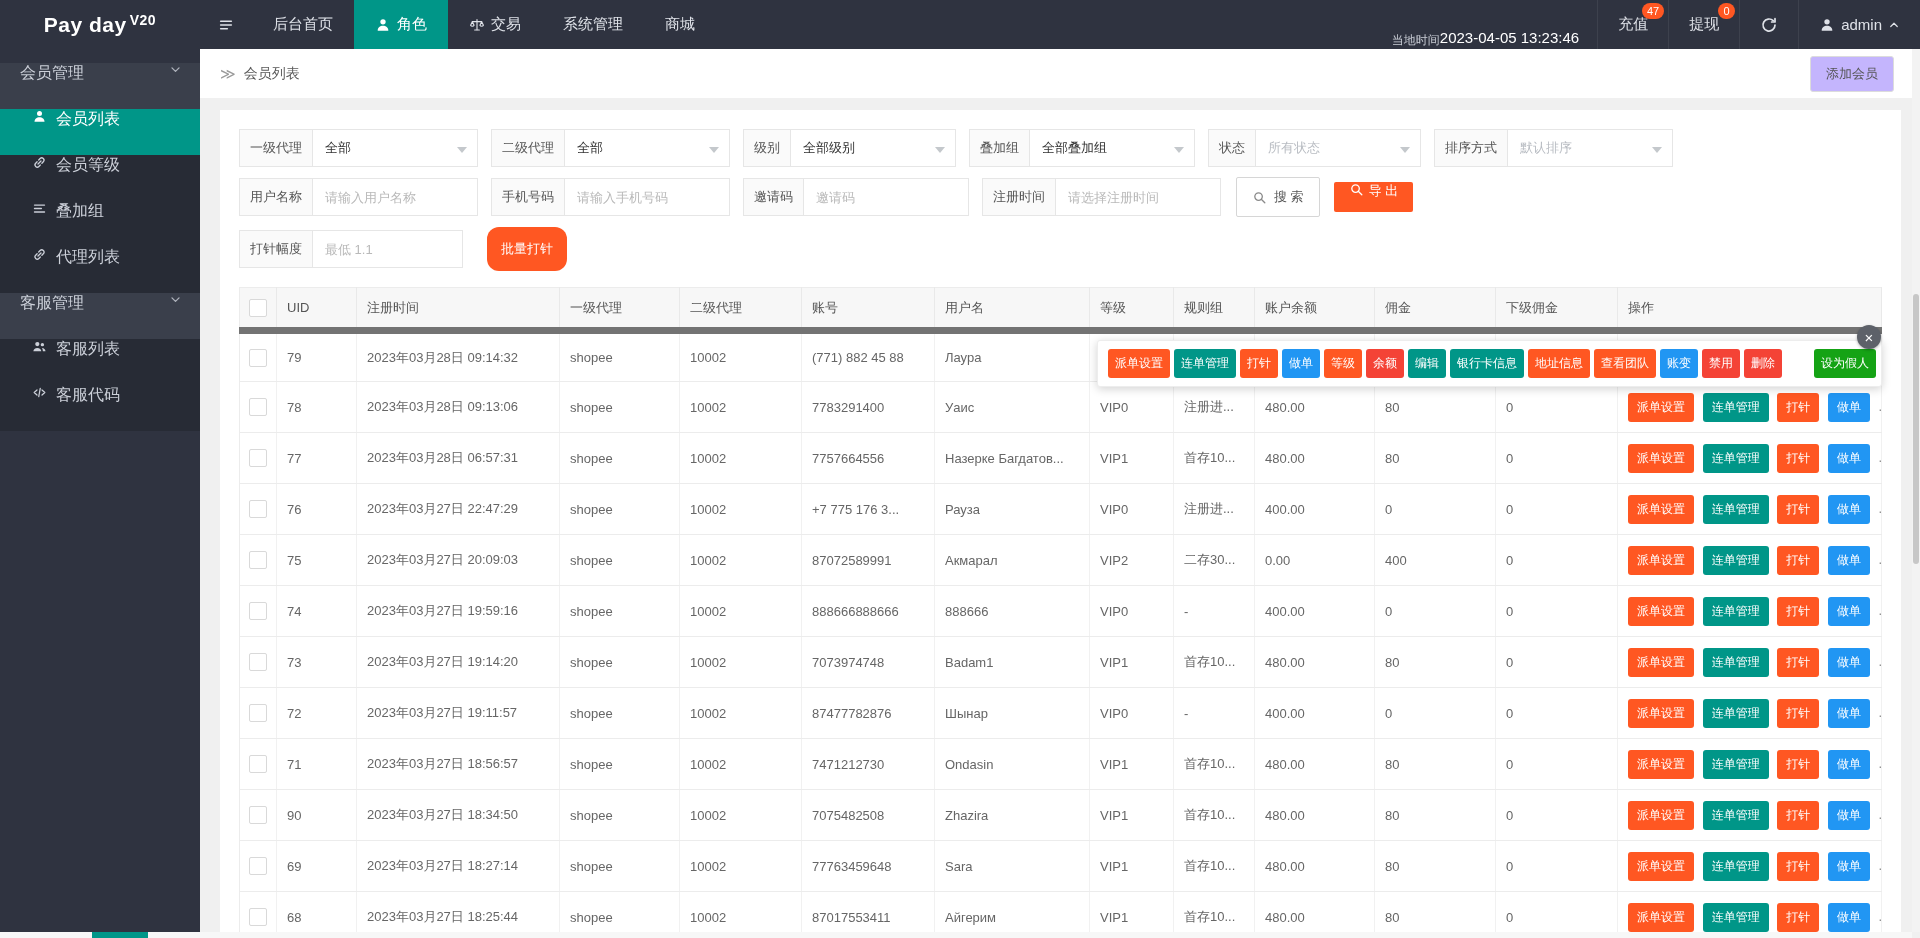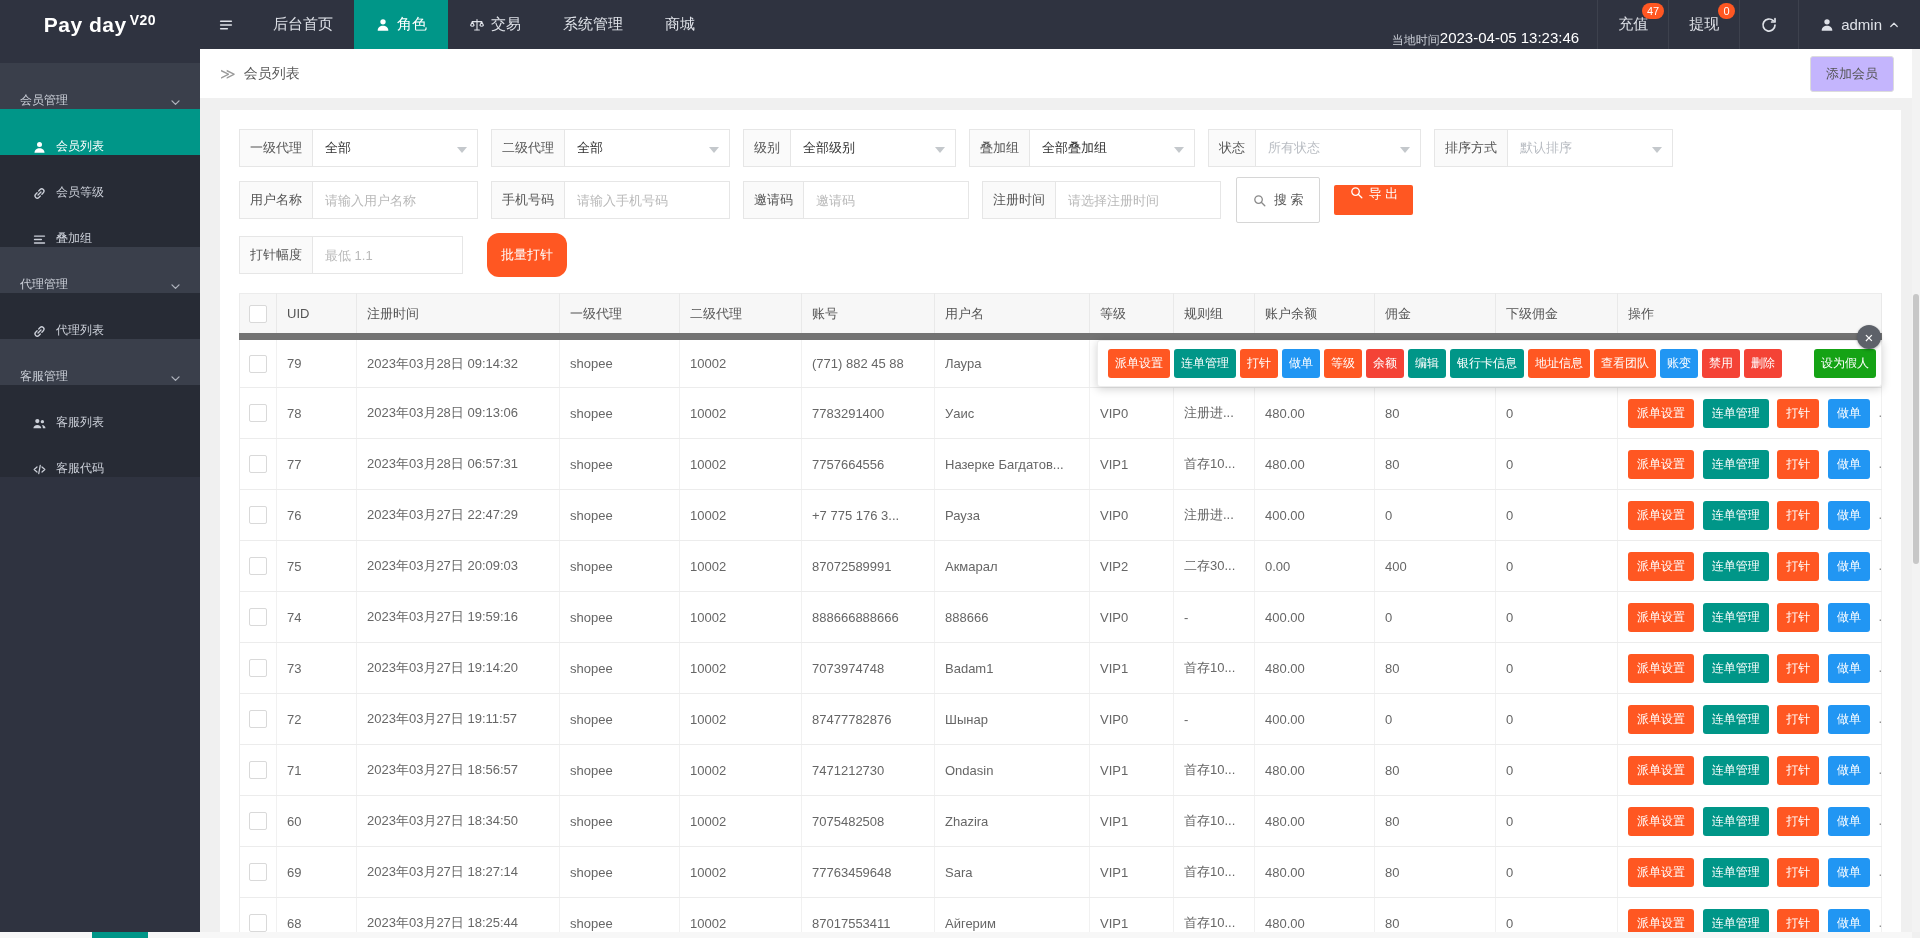--- a/index.html
+++ b/index.html
@@ -21,21 +21,21 @@
   .clock1 { font-size:12px; color:#c8ccd4; }
   .clock2 { font-size:15px; color:#fff; }
   .hbtn { position:relative; display:flex; align-items:center; padding:0 20px; font-size:15px; gap:6px; border-left:1px solid rgba(255,255,255,.07); cursor:pointer; }
   .badge { position:absolute; top:3px; right:4px; min-width:17px; height:16px; line-height:16px; padding:0 5px; background:#ff5722; color:#fff; font-size:11px; border-radius:9px; text-align:center; }
   .ric { width:18px; height:18px; }
   .aico { width:16px; height:16px; }
   .chev { width:12px; height:12px; }
 
   
   aside { position:absolute; top:49px; bottom:6px; left:0; width:200px; background:#2f3340; padding-top:14px; z-index:10; }
-  .srow { height:46px; display:flex; align-items:flex-end; padding-left:32px; color:#ccd0d9; font-size:12px; background:#272b35; cursor:pointer; }
+  .srow { height:46px; display:flex; align-items:flex-start; padding-left:32px; color:#ccd0d9; font-size:16px; background:#272b35; cursor:pointer; }
   .srow.group { background:#3a3f4b; padding-left:20px; }
   .srow.active { background:#009688; color:#fff; }
   .sico { width:15px; height:15px; margin-right:9px; flex:none; }
   .schev { display:none; width:13px; height:13px; margin-left:auto; margin-right:18px; opacity:.8; }
   .srow.group .schev { display:block; }
   .sb-teal { position:absolute; bottom:0; left:92px; width:56px; height:6px; background:#009688; z-index:11; }
 
   
   main { position:absolute; top:49px; left:200px; right:8px; bottom:6px; background:#f0f0f0; }
   .crumbbar { height:49px; background:#fff; display:flex; align-items:center; padding:0 18px 0 20px; color:#595959; font-size:14px; }
@@ -48,21 +48,21 @@
   .frow { display:flex; align-items:center; margin-bottom:10px; }
   .rep { display:contents; }
   .fgroup { display:flex; align-items:stretch; margin-right:13px; height:38px; }
   .flabel { display:flex; align-items:center; padding:0 10px; background:#fafafa; border:1px solid #e6e6e6; color:#555; font-size:13px; white-space:nowrap; }
   .fval { position:relative; width:165px; border:1px solid #e6e6e6; border-left:none; background:#fff; display:flex; align-items:center; padding:0 24px 0 12px; font-size:13px; color:#333; cursor:pointer; }
   .fval.muted { color:#b8bcc2; }
   .caret { position:absolute; right:10px; top:17px; width:0; height:0; border-left:5px solid transparent; border-right:5px solid transparent; border-top:6px solid #c4c8cc; }
   .finput { width:165px; border:1px solid #e6e6e6; border-left:none; padding:0 12px; font-size:13px; color:#333; outline:none; font-family:inherit; }
   .finput::placeholder { color:#b9b9b9; }
   .finput.w150 { width:150px; }
-  .searchbtn { display:flex; align-items:center; gap:7px; height:46px; padding:8px 15px; background:#fff; border:1px solid #d6d6d6; border-radius:2px; color:#555; font-size:13px; cursor:pointer; margin-left:2px; font-family:inherit; }
+  .searchbtn { display:flex; align-items:center; gap:7px; height:40px; padding:8px 15px; background:#fff; border:1px solid #d6d6d6; border-radius:2px; color:#555; font-size:13px; cursor:pointer; margin-left:2px; font-family:inherit; }
   .sico2 { width:15px; height:15px; }
   .exportbtn { display:flex; gap:5px; height:30px; padding:0 15px; background:#ff5722; border:none; border-radius:2px; color:#fff; font-size:13px; cursor:pointer; margin-left:14px; font-family:inherit; }
   .batchbtn { height:44px; padding:0 14px; background:#ff5722; border:none; border-radius:12px; color:#fff; font-size:13px; cursor:pointer; margin-left:11px; font-family:inherit; }
 
   
   table { width:100%; border-collapse:collapse; table-layout:fixed; margin-top:16px; border:1px solid #ececec; }
   th { height:43px; background:#f7f7f7; color:#555; font-size:13px; font-weight:normal; text-align:left; padding:0 10px; border-right:1px solid #e9e9e9; border-bottom:7px solid #737373; white-space:nowrap; overflow:hidden; }
   td { height:51px; color:#666; font-size:13px; padding:0 10px; border-right:1px solid #f1f1f1; border-bottom:1px solid #ececec; background:#fff; white-space:nowrap; overflow:hidden; }
   .cb { display:inline-block; width:18px; height:18px; border:1px solid #d9d9d9; border-radius:2px; background:#fff; vertical-align:middle; cursor:pointer; }
   .selcol { text-align:center; padding:0 4px; }
@@ -242,27 +242,20 @@
       </div>
 
       <div class="srow">
         <svg class="sico">
           <use href="#i-list"></use>
         </svg>
         <span>叠加组</span>
 
       </div>
 
-      <div class="srow group">
-
-        <span>代理管理</span>
-        <svg class="schev">
-          <use href="#i-chev-down"></use>
-        </svg>
-      </div>
 
       <div class="srow">
         <svg class="sico">
           <use href="#i-link"></use>
         </svg>
         <span>代理列表</span>
 
       </div>
 
       <div class="srow group">
@@ -626,21 +619,21 @@
                 <button class="abtn btn-orange">派单设置</button>
                 <button class="abtn btn-teal">连单管理</button>
                 <button class="abtn btn-orange">打针</button>
                 <button class="abtn btn-blue">做单</button>
                 <span class="more">...</span>
               </td>
             </tr>
 
             <tr>
               <td class="selcol"><span class="cb"></span></td>
-              <td>60</td>
+              <td>90</td>
               <td>2023年03月27日 18:34:50</td>
               <td>shopee</td>
               <td>10002</td>
               <td>7075482508</td>
               <td>Zhazira</td>
               <td>VIP1</td>
               <td>首存10...</td>
               <td>480.00</td>
               <td>80</td>
               <td>0</td>

